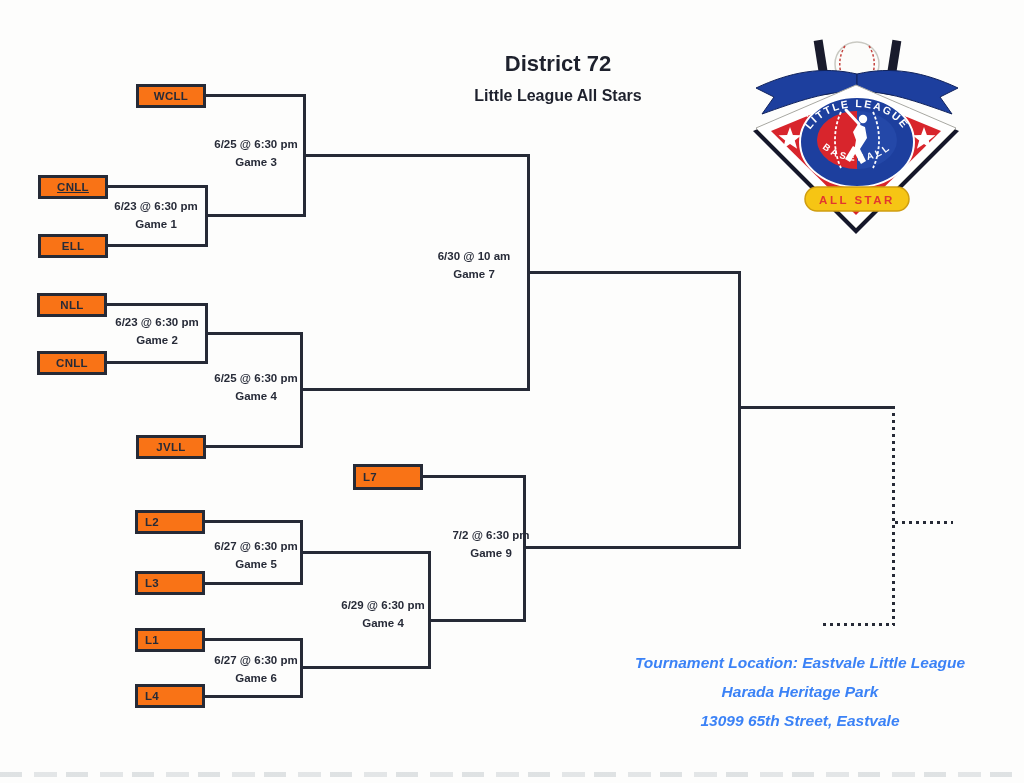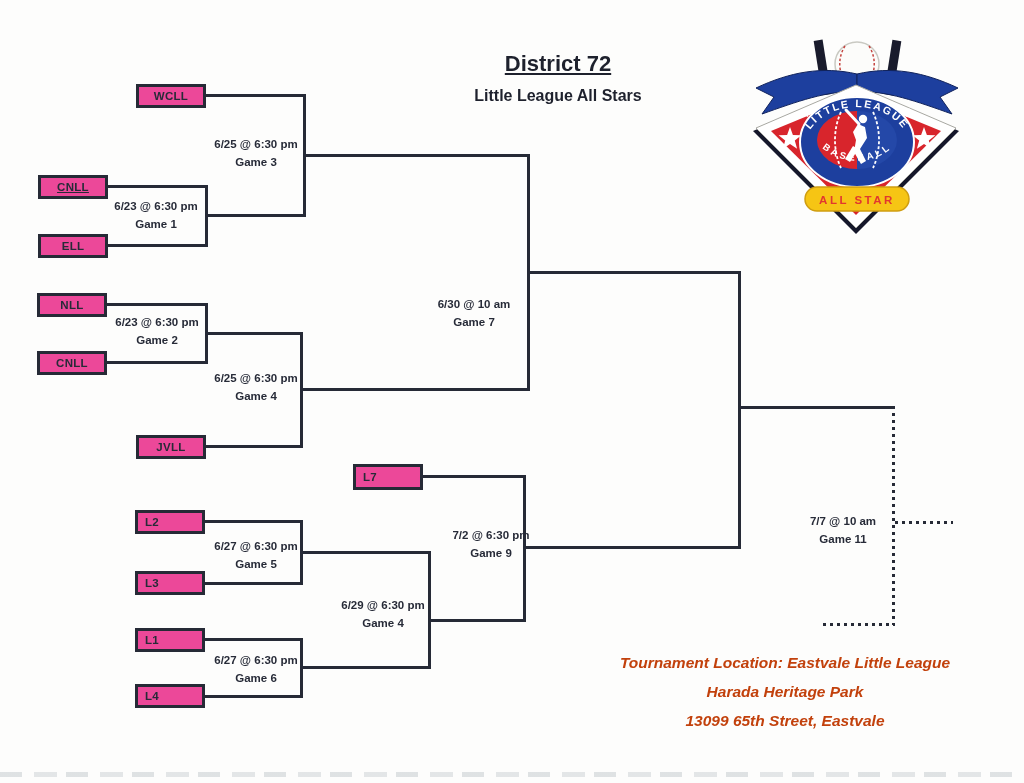--- a/index.html
+++ b/index.html
@@ -8,45 +8,45 @@
     --bg:#fdfdfc;
   }
   *{box-sizing:border-box;margin:0;padding:0;}
   html,body{width:1024px;height:783px;overflow:hidden;background:var(--bg);}
   body{font-family:"Liberation Sans",sans-serif;position:relative;}
   #page{position:relative;width:1024px;height:783px;background:var(--bg);}
 
   
   .title{position:absolute;left:308px;top:48px;width:500px;text-align:center;
          color:#1e212d;font-weight:bold;}
-  .title .t1{font-size:22px;line-height:32px;text-decoration:underline;}
+  .title .t1{font-size:22px;line-height:32px;}
   .title .t2{font-size:16px;line-height:32px;}
 
   
   .tbox{position:absolute;width:70px;height:24px;border:3px solid var(--line);
-        background:#ec4899;display:flex;align-items:center;justify-content:center;
+        background:#f97316;display:flex;align-items:center;justify-content:center;
         font-size:11.5px;font-weight:600;color:var(--text);letter-spacing:.3px;}
   .tbox.left{justify-content:flex-start;padding-left:7px;}
 
   
   .hl{position:absolute;height:3px;background:var(--line);}
   .vl{position:absolute;width:3px;background:var(--line);}
   .hd{position:absolute;height:3px;
       background:repeating-linear-gradient(90deg,var(--line) 0 3px,transparent 3px 7px);}
   .vd{position:absolute;width:3px;
       background:repeating-linear-gradient(180deg,var(--line) 0 3px,transparent 3px 7px);}
 
   
   .glabel{position:absolute;width:130px;text-align:center;font-size:11.5px;
           font-weight:600;color:var(--text);line-height:17.5px;}
   .glabel span{display:block;}
 
   
-  .location{position:absolute;left:585px;top:648px;width:400px;text-align:center;
-            font-size:15.5px;font-weight:bold;font-style:italic;color:#c2410c;
+  .location{position:absolute;left:600px;top:648px;width:400px;text-align:center;
+            font-size:15.5px;font-weight:bold;font-style:italic;color:#3b82f6;
             line-height:29px;}
   .location span{display:block;}
 
   
   .logo{position:absolute;left:750px;top:28px;width:215px;height:207px;}
 
   
   .scan-edge{position:absolute;left:0;top:772px;width:1024px;height:5px;opacity:.55;
      background:repeating-linear-gradient(90deg,#c6cccf 0 22px,transparent 22px 34px,#ced3d6 34px 57px,transparent 57px 66px);}
 </style>
@@ -190,35 +190,31 @@
     <span>Game 4</span>
   </div>
   <div class="glabel" style="left:191px;top:538px;">
     <span>6/27 @ 6:30 pm</span>
     <span>Game 5</span>
   </div>
   <div class="glabel" style="left:191px;top:652px;">
     <span>6/27 @ 6:30 pm</span>
     <span>Game 6</span>
   </div>
-  <div class="glabel" style="left:409px;top:248px;margin-top:48px;">
+  <div class="glabel" style="left:409px;top:248px;">
     <span>6/30 @ 10 am</span>
     <span>Game 7</span>
   </div>
   <div class="glabel" style="left:318px;top:597px;">
     <span>6/29 @ 6:30 pm</span>
     <span>Game 4</span>
   </div>
   <div class="glabel" style="left:426px;top:527px;">
     <span>7/2 @ 6:30 pm</span>
     <span>Game 9</span>
-  </div>
-  <div class="glabel" style="left:778px;top:513px;">
-    <span>7/7 @ 10 am</span>
-    <span>Game 11</span>
   </div>
 
   <div class="location">
     <span>Tournament Location: Eastvale Little League</span>
     <span>Harada Heritage Park</span>
     <span>13099 65th Street, Eastvale</span>
   </div>
 
   <div class="scan-edge"></div>
 

